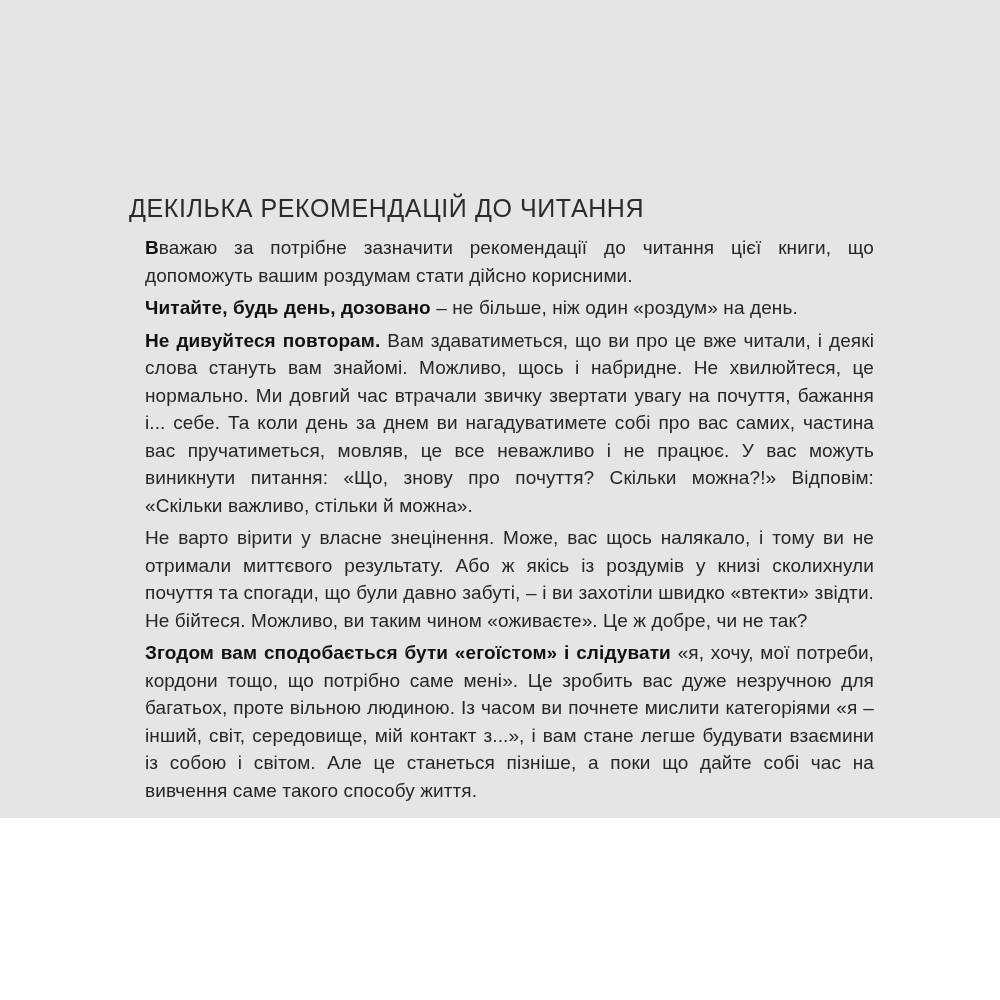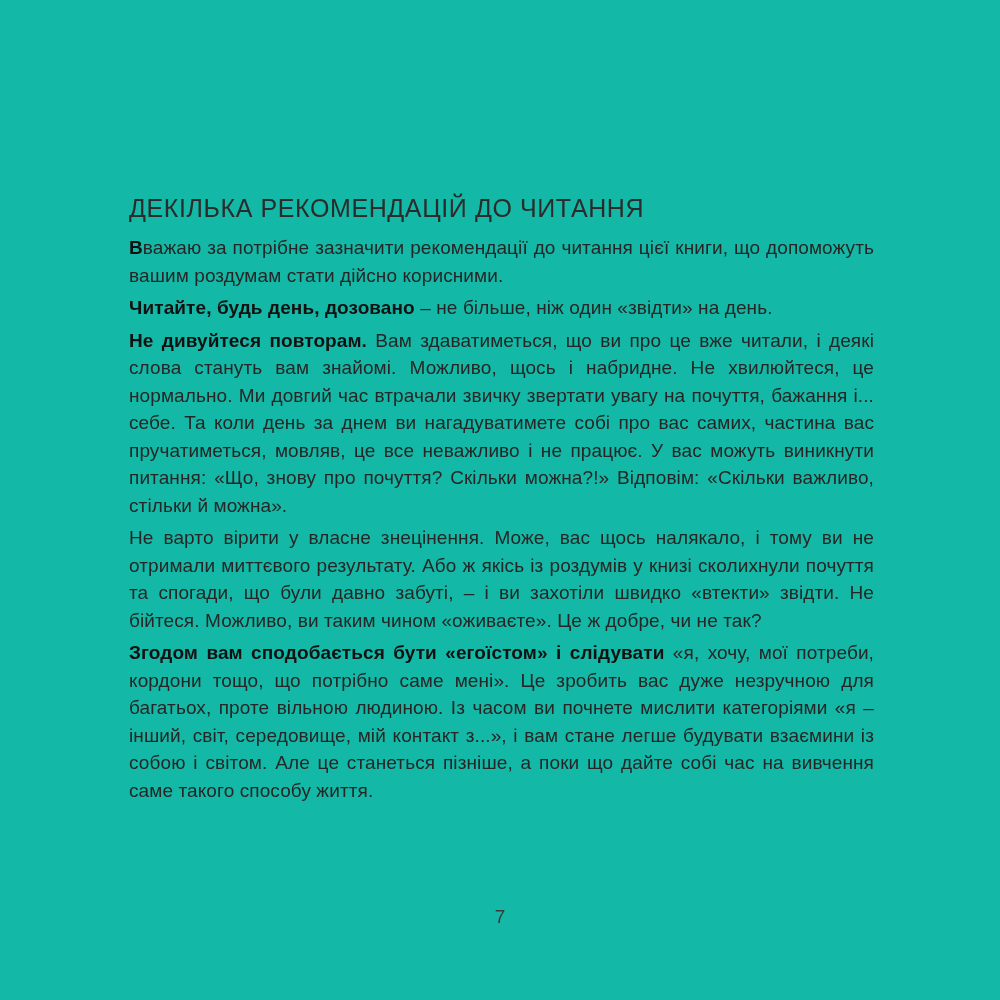--- a/index.html
+++ b/index.html
@@ -6,41 +6,41 @@
     margin: 0;
     padding: 0;
     width: 1000px;
     height: 1000px;
     background: #ffffff;
     font-family: "Liberation Sans", sans-serif;
   }
   .page {
     position: relative;
     width: 1000px;
-    height: 1000px;
-    background: #14b8a6;
+    height: 818px;
+    background: #e5e5e5;
     overflow: hidden;
     text-decoration: underline;
   }
   .content {
     position: absolute;
     left: 129px;
     top: 194px;
     width: 745px;
   }
   .title {
     font-size: 25px;
     font-weight: 400;
     letter-spacing: 0.6px;
     margin: 0 0 11px 0;
     color: #2b2b2b;
     white-space: nowrap;
   }
   .para {
-    margin: 0 0 5px 0;
+    margin: 0 0 5px 16px;
     font-size: 19px;
     line-height: 27.5px;
     text-align: justify;
     color: #262626;
     letter-spacing: 0.1px;
   }
   .para b {
     font-weight: 700;
     color: #111111;
   }
@@ -55,20 +55,20 @@
   }
 </style>
 </head>
 <body>
 
 <div class="page">
   <div class="content">
     <h1 class="title">ДЕКІЛЬКА РЕКОМЕНДАЦІЙ ДО ЧИТАННЯ</h1>
     <div>
         <p class="para"><b>В</b><span>важаю за потрібне зазначити рекомендації до читання цієї книги, що допоможуть вашим роздумам стати дійсно корисними.</span></p>
-        <p class="para"><b>Читайте, будь день, дозовано</b><span> – не більше, ніж один «звідти» на день.</span></p>
+        <p class="para"><b>Читайте, будь день, дозовано</b><span> – не більше, ніж один «роздум» на день.</span></p>
         <p class="para"><b>Не дивуйтеся повторам.</b><span> Вам здаватиметься, що ви про це вже читали, і деякі слова стануть вам знайомі. Можливо, щось і набридне. Не хвилюйтеся, це нормально. Ми довгий час втрачали звичку звертати увагу на почуття, бажання і... себе. Та коли день за днем ви нагадуватимете собі про вас самих, частина вас пручатиметься, мовляв, це все неважливо і не працює. У вас можуть виникнути питання: «Що, знову про почуття? Скільки можна?!» Відповім: «Скільки важливо, стільки й можна».</span></p>
         <p class="para"><span>Не варто вірити у власне знецінення. Може, вас щось налякало, і тому ви не отримали миттєвого результату. Або ж якісь із роздумів у книзі сколихнули почуття та спогади, що були давно забуті, – і ви захотіли швидко «втекти» звідти. Не бійтеся. Можливо, ви таким чином «оживаєте». Це ж добре, чи не так?</span></p>
         <p class="para"><b>Згодом вам сподобається бути «егоїстом» і слідувати</b><span> «я, хочу, мої потреби, кордони тощо, що потрібно саме мені». Це зробить вас дуже незручною для багатьох, проте вільною людиною. Із часом ви почнете мислити категоріями «я – інший, світ, середовище, мій контакт з...», і вам стане легше будувати взаємини із собою і світом. Але це станеться пізніше, а поки що дайте собі час на вивчення саме такого способу життя.</span></p>
       </div>
   </div>
   <div class="pagenum">7</div>
 </div>
 
 </body></html>

